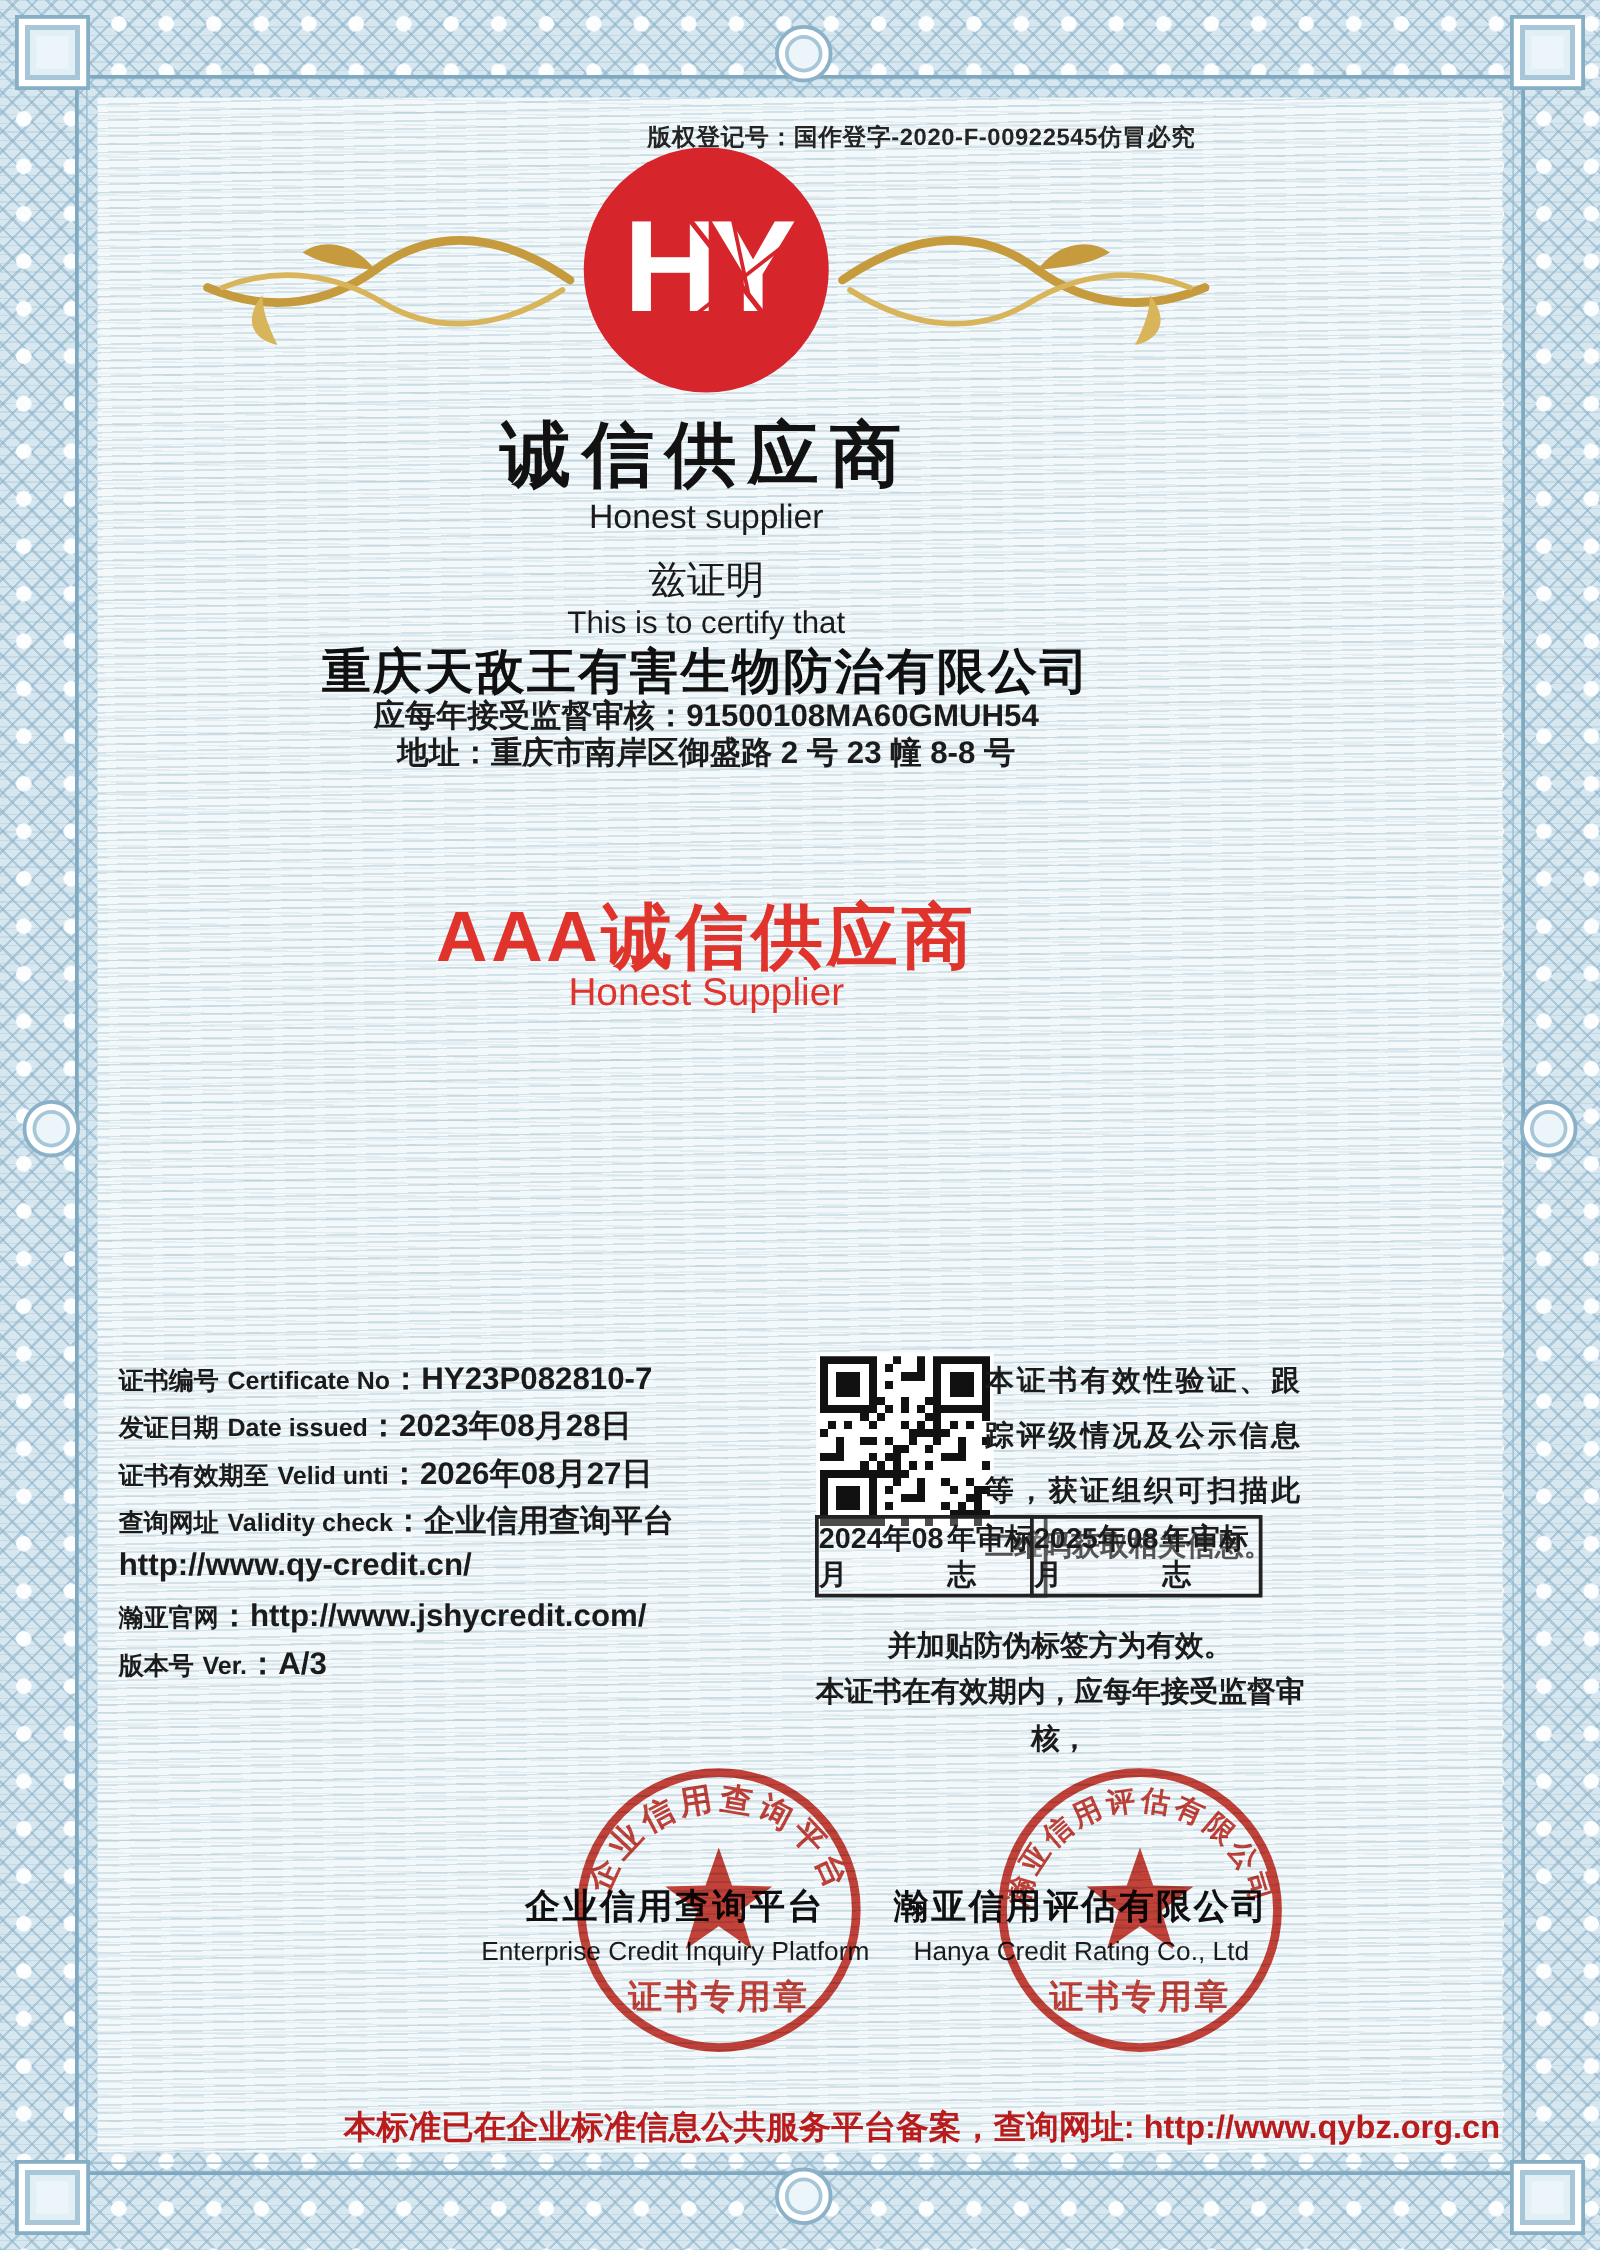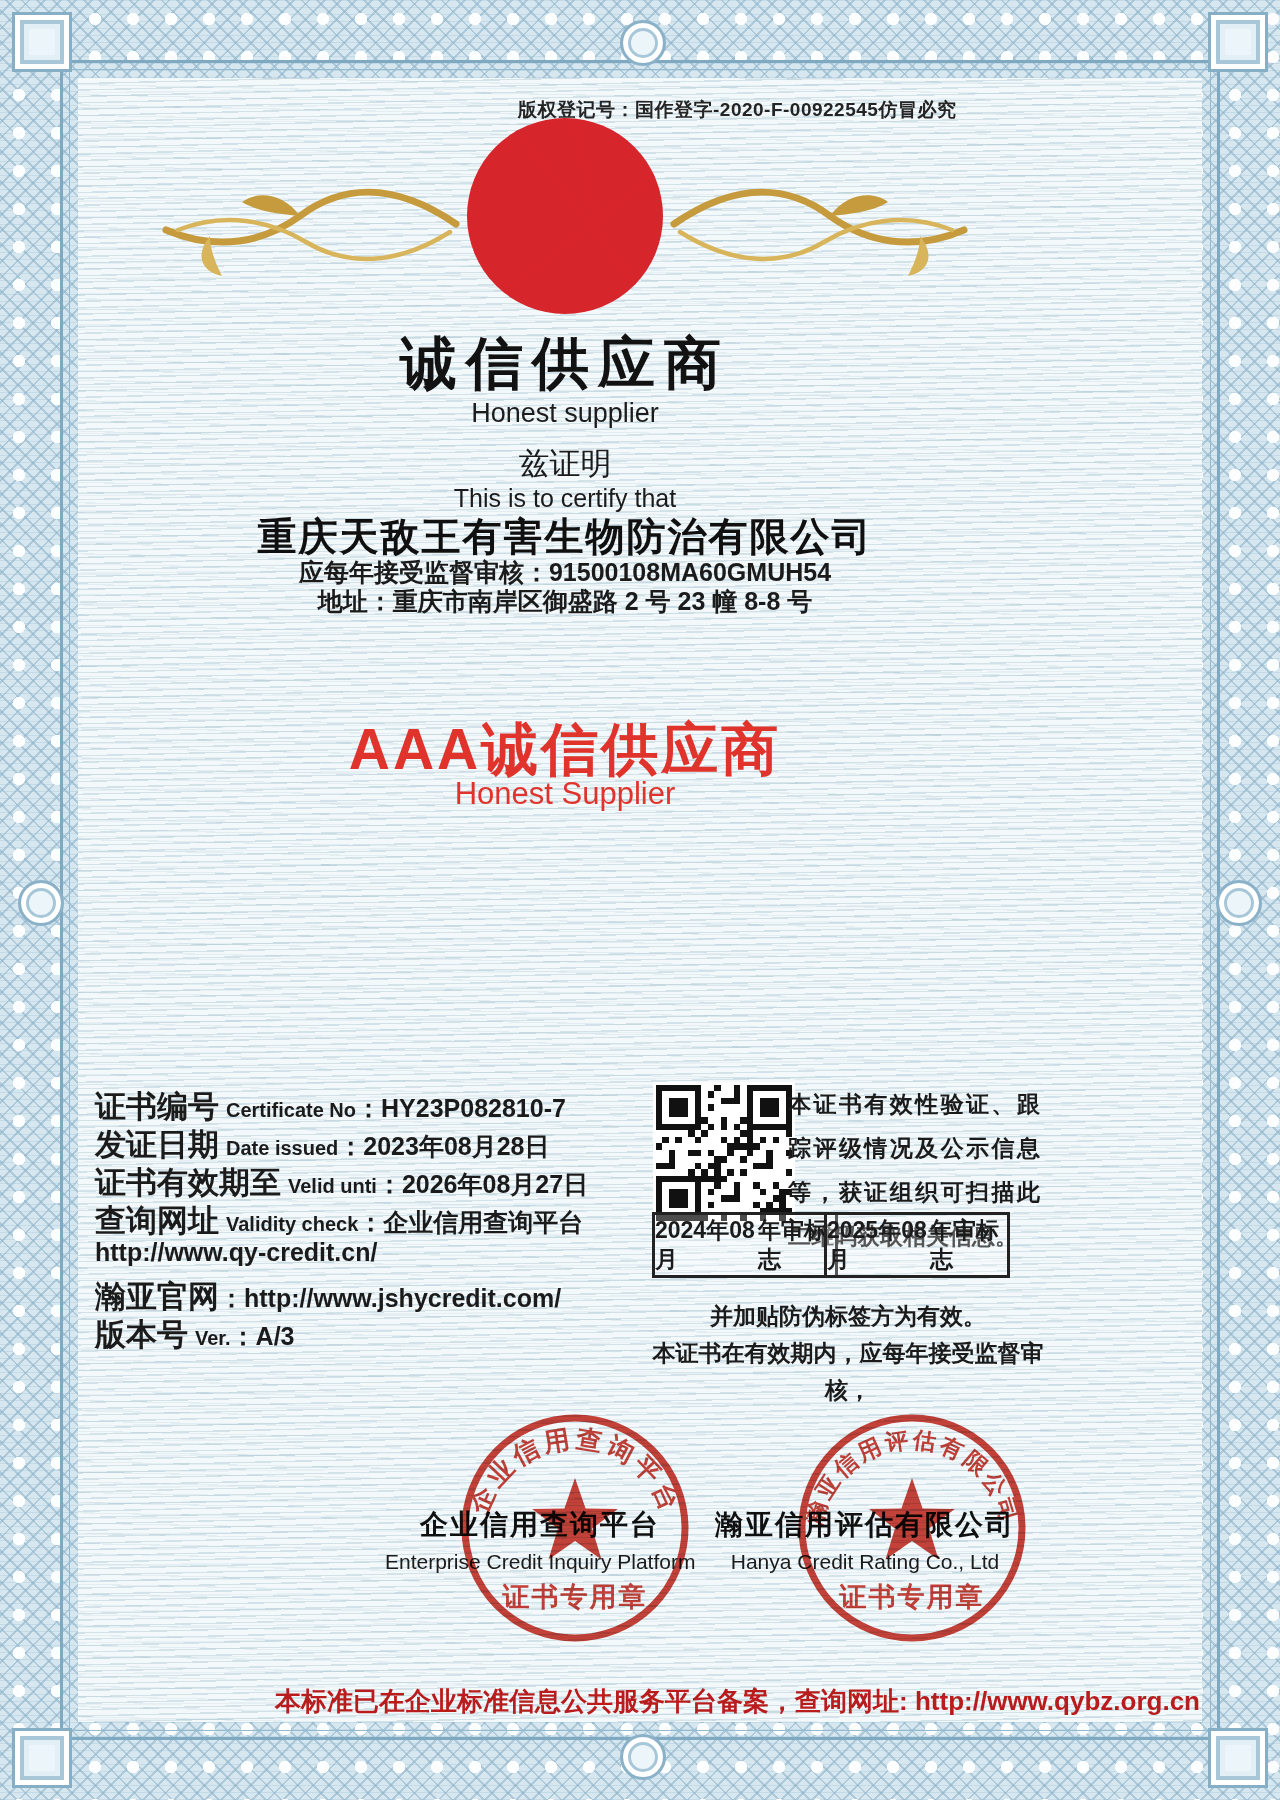--- a/index.html
+++ b/index.html
@@ -61,21 +61,21 @@
   .certify-zh{top:443px; font-size:31px; font-weight:500;}
   .certify-en{top:484px; font-size:25px; font-weight:500;}
   .company{top:510px; font-size:39px; font-weight:800; letter-spacing:2px; color:#101010;}
   .credit-code{top:556px; font-size:25px; font-weight:600;}
   .address{top:585px; font-size:25px; font-weight:600;}
   .rating-zh{top:712px; font-size:57px; font-weight:700; color:#e0332c; letter-spacing:3px;}
   .rating-en{top:776px; font-size:31px; font-weight:500; color:#e0332c;}
   
   .details{position:absolute; left:95px; top:1086px;}
   .drow{display:flex; align-items:baseline; height:38px; white-space:nowrap;}
-  .d-zh{font-size:31px; font-weight:600;}
+  .d-zh{font-size:20px; font-weight:600;}
   .d-en{font-size:20px; font-weight:700; margin-left:7px;}
   .d-val{font-size:25px; font-weight:600;}
   
   .qr-box{position:absolute; left:653px; top:1082px; width:142px; height:142px; background:#ffffff; padding:3px; box-sizing:border-box;}
   .qr-box svg{width:100%; height:100%; display:block;}
   .qr-desc{position:absolute; left:788px; top:1082px; width:252px; font-size:23px; font-weight:600; line-height:44px; text-align:justify;}
   .audit-box{position:absolute; top:1212px; width:186px; height:66px; border:3px solid #222; box-sizing:border-box;
     display:flex; flex-direction:row; align-items:center; justify-content:center; background:rgba(255,255,255,.25);}
   .audit-box .l1,.audit-box .l2{font-size:23px; font-weight:600; line-height:29px;}
   .audit-1{left:652px;} .audit-2{left:824px;}
@@ -120,20 +120,21 @@
     <path d="M60,64 C44,84 52,100 72,104 C64,88 60,76 60,64 Z" fill="#d8b45a"></path>
   </svg>
   <svg class="flourish right" viewBox="0 0 312 112">
     <path d="M306,52 C242,8 190,14 150,44 C114,70 68,80 16,58" stroke="#c69b3d" stroke-width="7" fill="none" stroke-linecap="round"></path>
     <path d="M300,60 C246,94 196,94 156,70 C120,48 74,40 28,58" stroke="#d8b45a" stroke-width="4.5" fill="none" stroke-linecap="round"></path>
     <path d="M150,44 C134,22 108,18 92,30 C108,40 130,42 150,44 Z" fill="#c69b3d"></path>
     <path d="M60,64 C44,84 52,100 72,104 C64,88 60,76 60,64 Z" fill="#d8b45a"></path>
   </svg>
 
   <div class="logo">
+    <div class="logo-text">HY</div>
     <div class="crack c1"></div>
     <div class="crack c2"></div>
     <div class="crack c3"></div>
   </div>
 
   <div class="center-col title-zh">诚信供应商</div>
   <div class="center-col title-en">Honest supplier</div>
   <div class="center-col certify-zh">兹证明</div>
   <div class="center-col certify-en">This is to certify that</div>
   <div class="center-col company">重庆天敌王有害生物防治有限公司</div>

